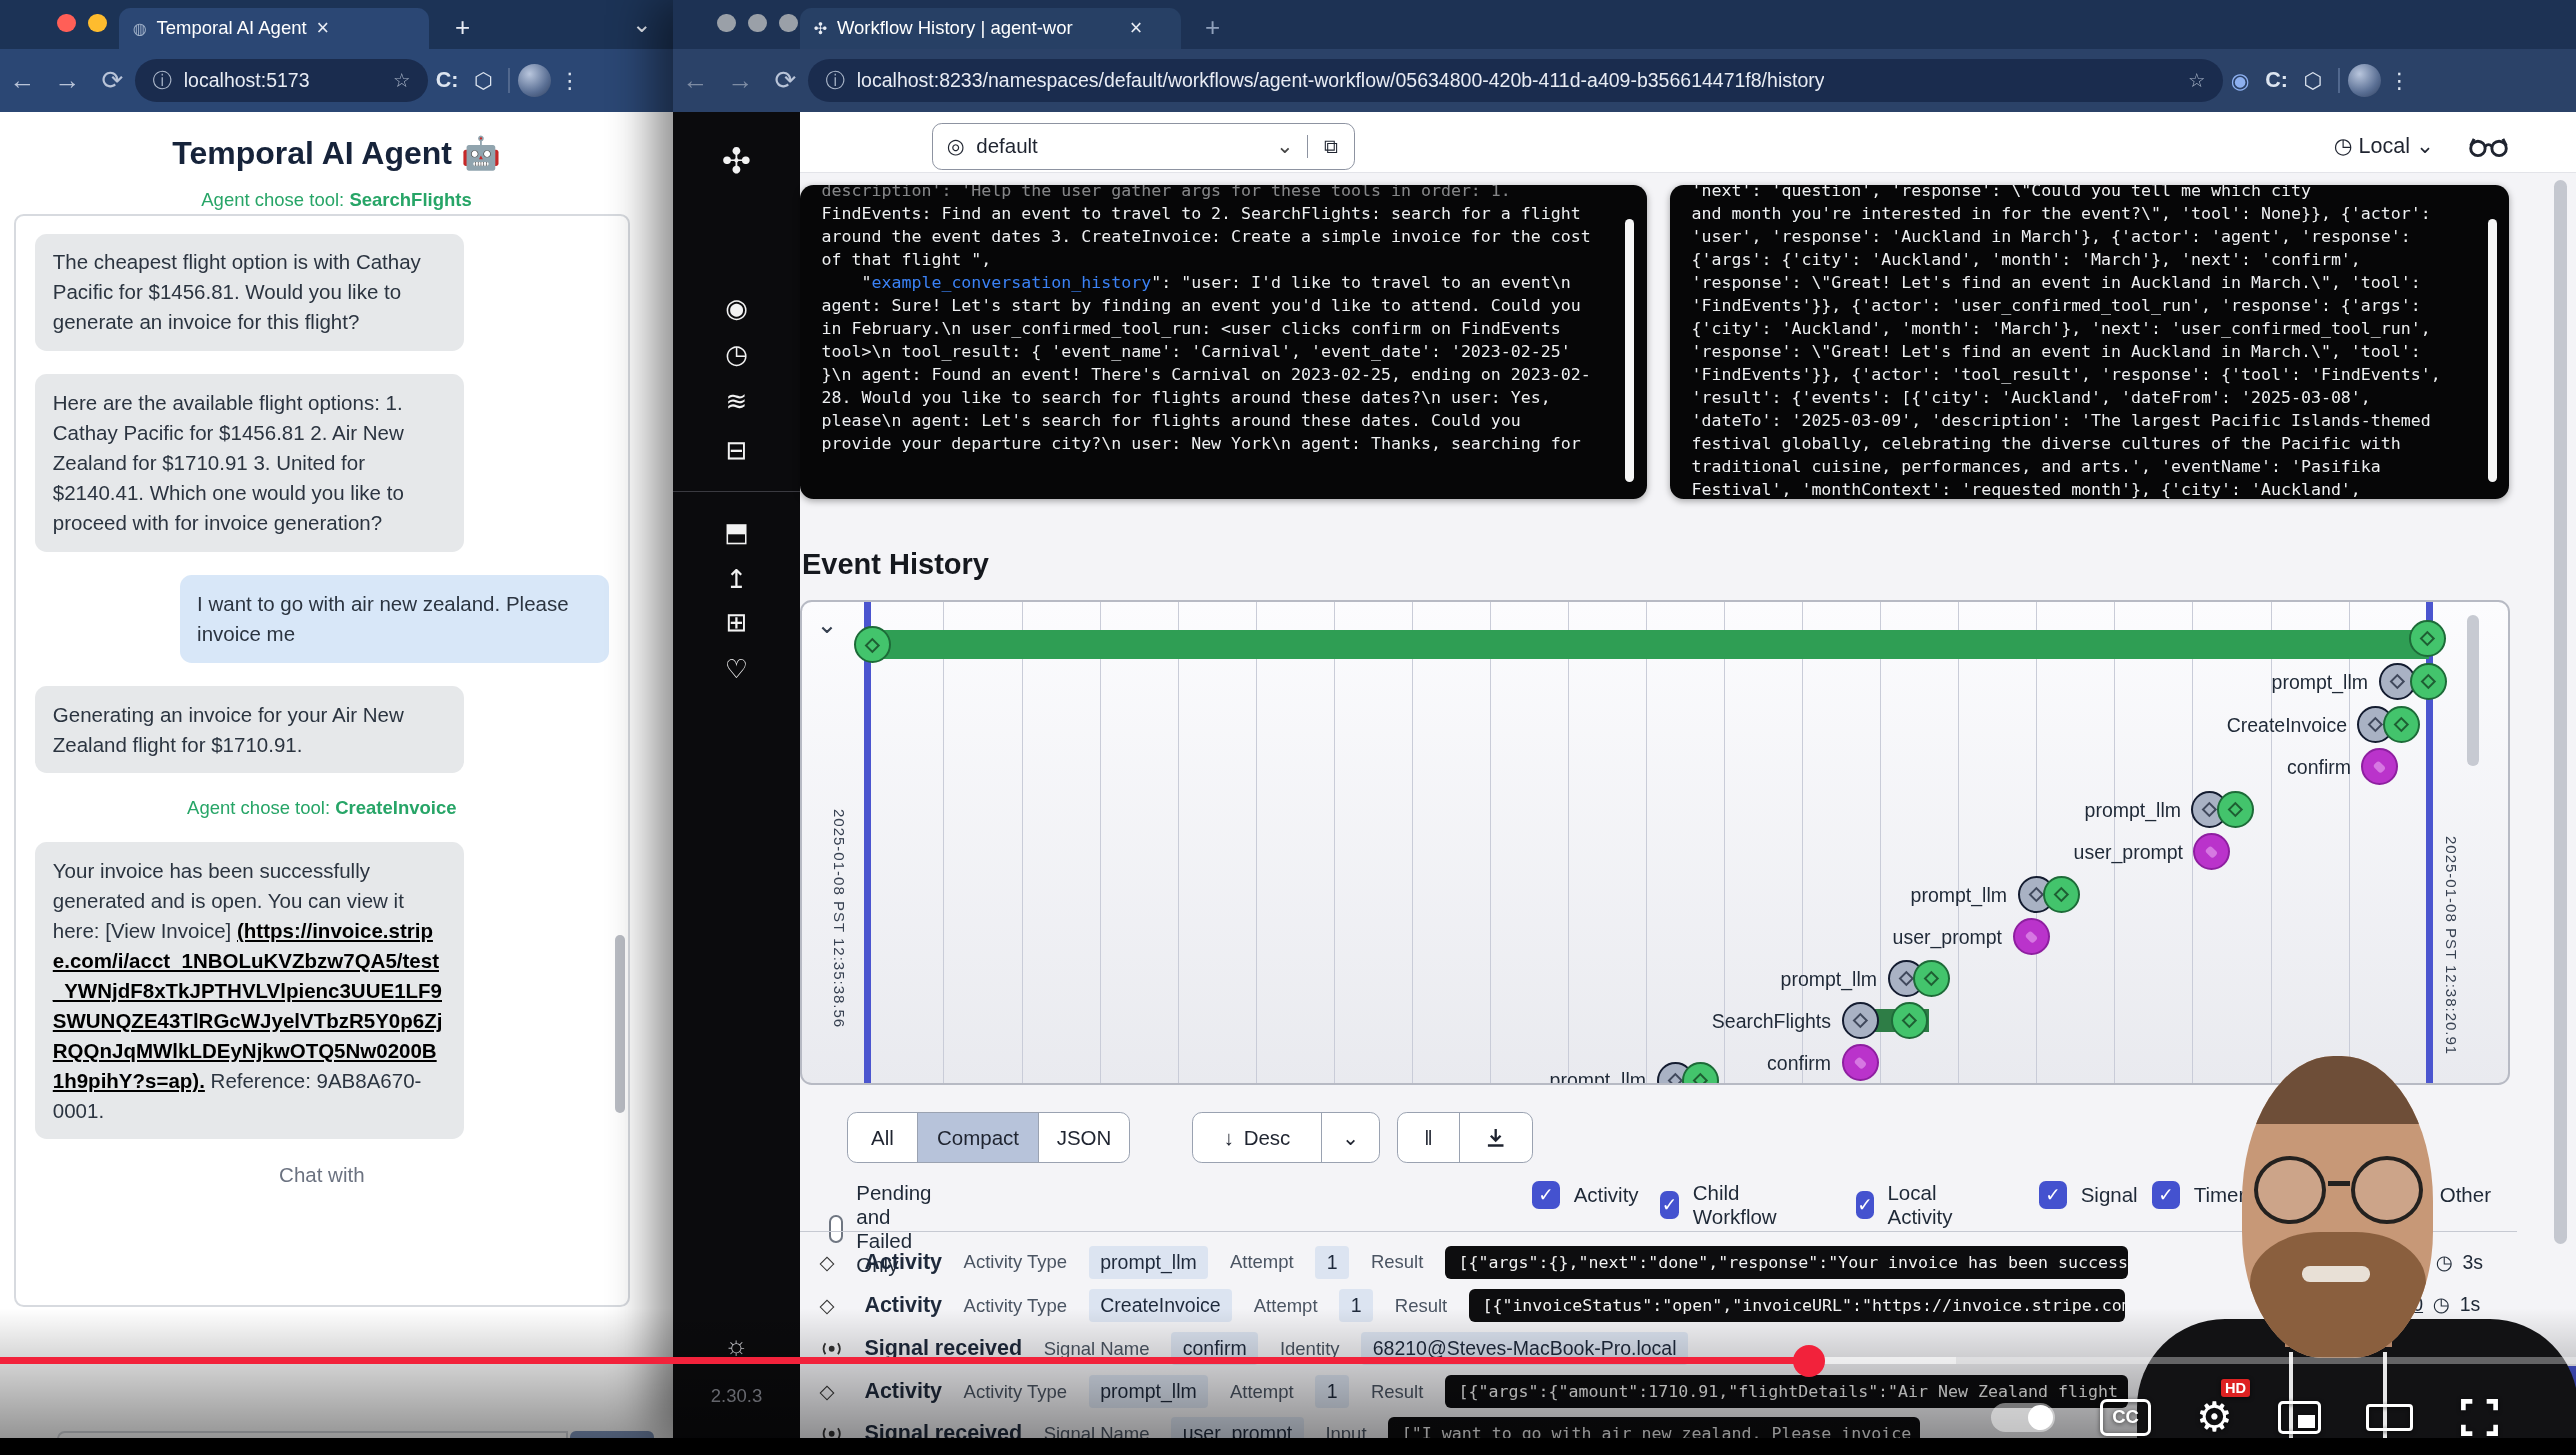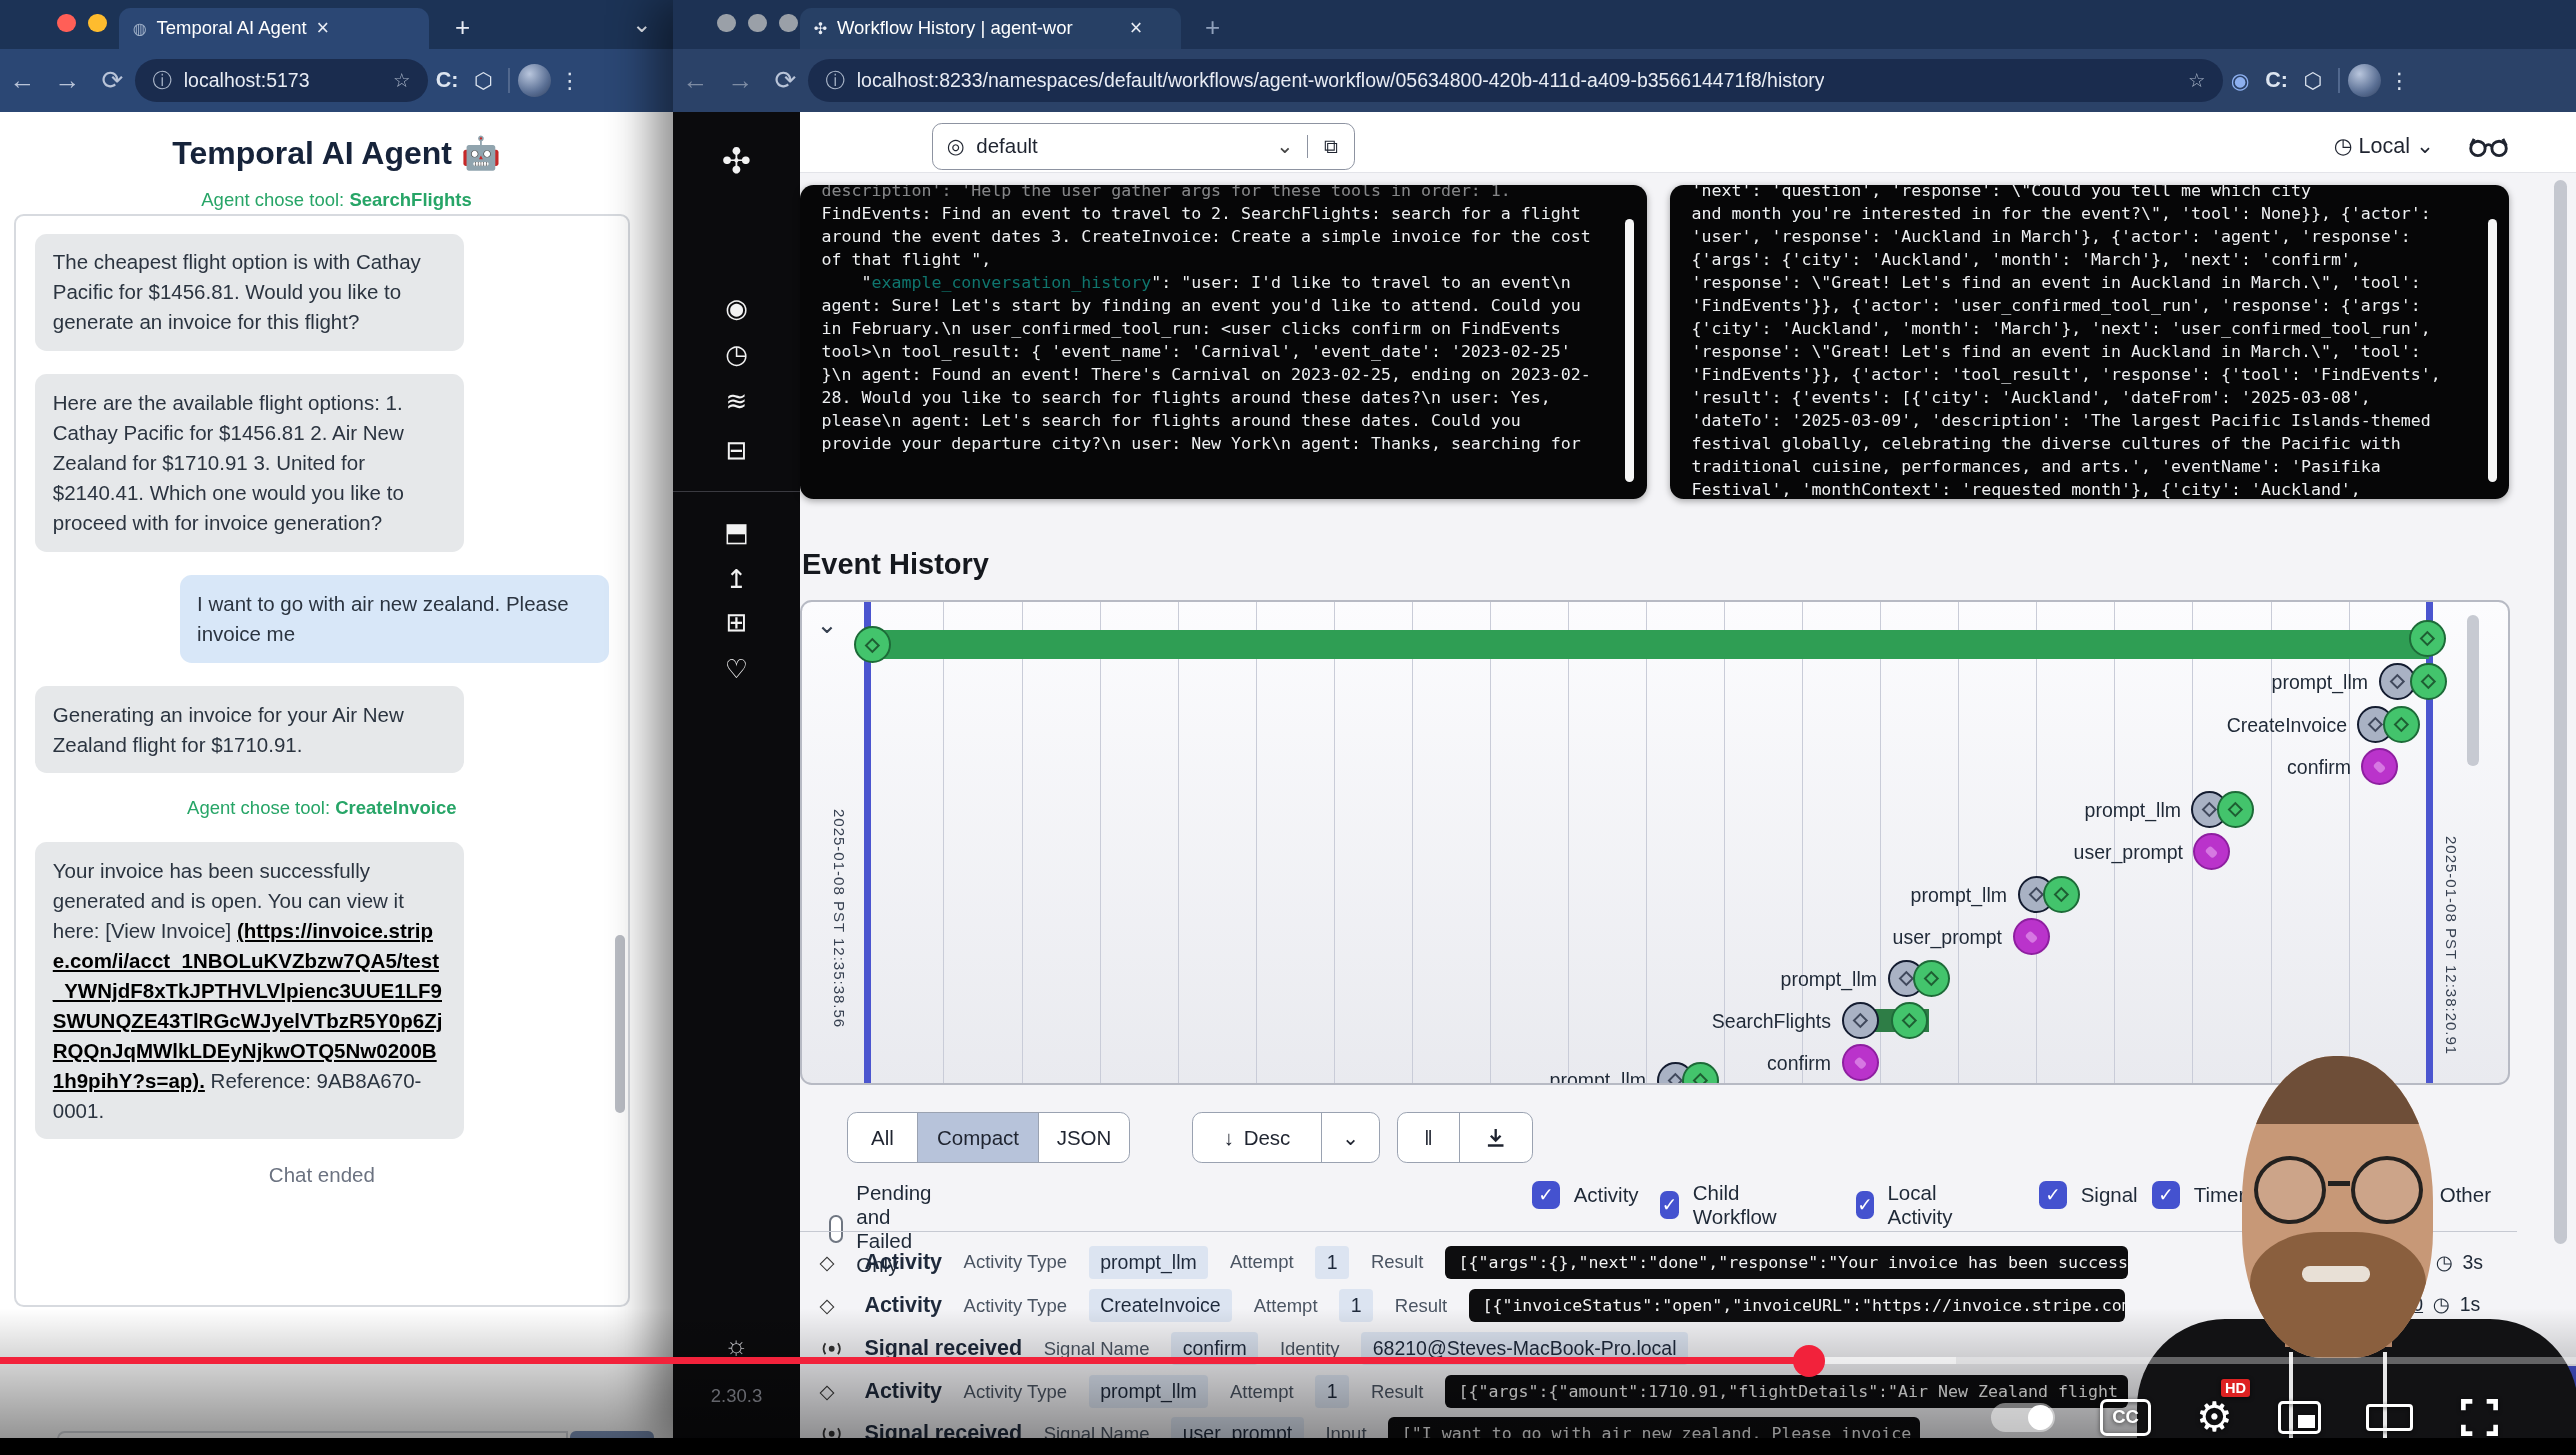--- a/index.html
+++ b/index.html
@@ -51,21 +51,21 @@
   .pageheader { position:absolute; left:127px; right:0; top:0; height:61px; background:#fff; border-bottom:1px solid #e3e4e9; }
   .ns-pill { position:absolute; left:132px; top:10.7px; width:423px; height:47px; border:1.5px solid #8d93a1; border-radius:9.8px; background:#fff; display:flex; align-items:center; font-size:20.5px; color:#1f2430; }
   .ns-pill .seg1 { flex:1; display:flex; align-items:center; gap:11.7px; padding:0 13.7px; }
   .ns-pill .seg2 { width:47px; border-left:1.5px solid #8d93a1; display:flex; align-items:center; justify-content:center; font-size:19.5px; }
   .hdr-right { position:absolute; right:68px; top:10.7px; height:47px; display:flex; align-items:center; gap:35px; font-size:21.5px; color:#1f2430; }
 
   .codeblock { position:absolute; top:73px; height:314px; background:#060607; border-radius:13.7px; box-shadow:0 2px 7.8px rgba(0,0,0,.35); overflow:hidden; padding:3.9px 19.5px 9.8px 21.5px; }
   .codeblock .cline, .codeblock pre { font-family:"DejaVu Sans Mono", monospace; font-size:16.6px; line-height:23px; color:#eef0f2; white-space:pre; }
   .codeblock pre { white-space:pre-wrap; word-break:break-all; margin-top:-9.8px; }
   .cline.partial, .partial-line { opacity:.55; margin-top:-9.8px; }
-  .code-key { color:#0f766e; }
+  .code-key { color:#3b82f6; }
   .code-scroll { position:absolute; width:8.8px; border-radius:4.9px; background:#f5f5f5; top:34px; height:263px; }
 
   .eh-title { position:absolute; left:129px; top:436px; font-size:29px; font-weight:bold; color:#15181e; }
   .eh-panel { position:absolute; left:127px; top:488px; width:1710px; height:485px; border:2px solid #b7bac4; border-radius:11.7px; background:linear-gradient(#fcfcfe, #e9eaef); overflow:hidden; }
   .gridline { position:absolute; top:0; bottom:0; width:1px; background:#c9ccd8; }
   .tl-blue { position:absolute; top:0; bottom:0; width:6.8px; background:#4b55cf; }
   .wf-bar { position:absolute; left:66px; top:28px; width:1561px; height:29px; background:#2f9e54; }
   .node { position:absolute; width:37px; height:37px; border-radius:50%; display:flex; align-items:center; justify-content:center; }
   .n-green { background:#43c46c; border:2.9px solid #1d6b38; }
   .n-gray { background:#a9b2c4; border:2.9px solid #141c30; }
@@ -169,21 +169,21 @@
     <div class="lpage">
       <div class="chat-title">Temporal AI Agent 🤖</div>
       <div class="tool-label"><span>Agent chose tool: </span><b>SearchFlights</b></div>
       <div class="chat-card">
         <div class="bubble agent">The cheapest flight option is with Cathay Pacific for $1456.81. Would you like to generate an invoice for this flight?</div>
         <div class="bubble agent">Here are the available flight options: 1. Cathay Pacific for $1456.81 2. Air New Zealand for $1710.91 3. United for $2140.41. Which one would you like to proceed with for invoice generation?</div>
         <div class="bubble user">I want to go with air new zealand. Please invoice me</div>
         <div class="bubble agent">Generating an invoice for your Air New Zealand flight for $1710.91.</div>
         <div class="tool-label" style="margin:3.9px 0 23.4px"><span>Agent chose tool: </span><b>CreateInvoice</b></div>
         <div class="bubble agent"><span>Your invoice has been successfully generated and is open. You can view it here: [View Invoice] </span><a class="msg-link">(https://invoice.stripe.com/i/acct_1NBOLuKVZbzw7QA5/test_YWNjdF8xTkJPTHVLVlpienc3UUE1LF9SWUNQZE43TlRGcWJyelVTbzR5Y0p6ZjRQQnJqMWlkLDEyNjkwOTQ5Nw0200B1h9pihY?s=ap).</a><span> Reference: 9AB8A670-0001.</span></div>
-        <div class="center-note">Chat ended</div>
+        <div class="center-note">Chat with</div>
       </div>
       <div class="chat-scroll"></div>
       <div class="input-row">
         <div class="chat-input">Type your message...</div>
         <div class="send-btn">Send</div>
       </div>
 
     </div>
   </div>
 

